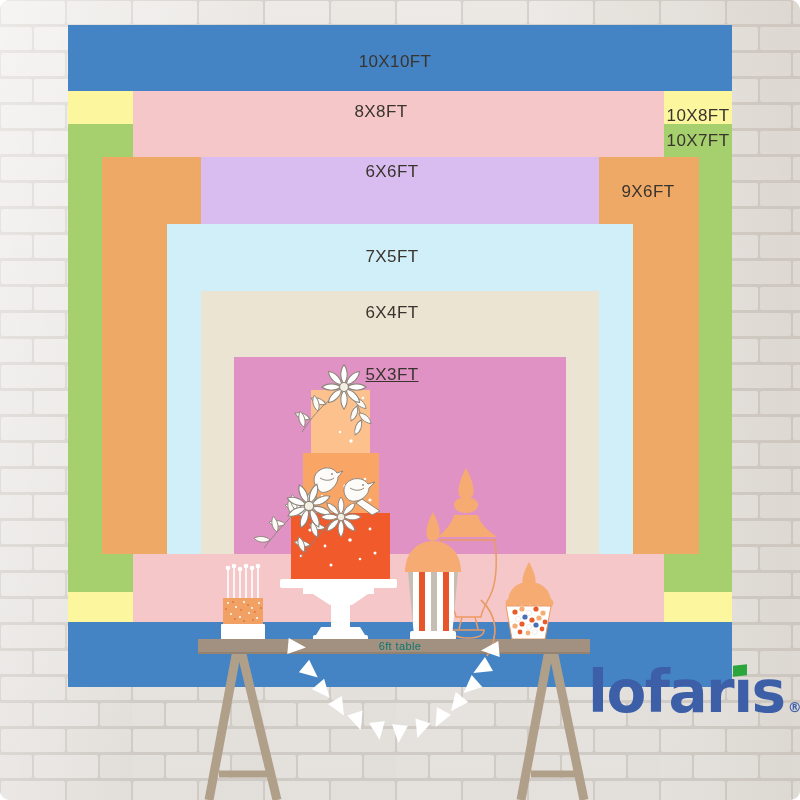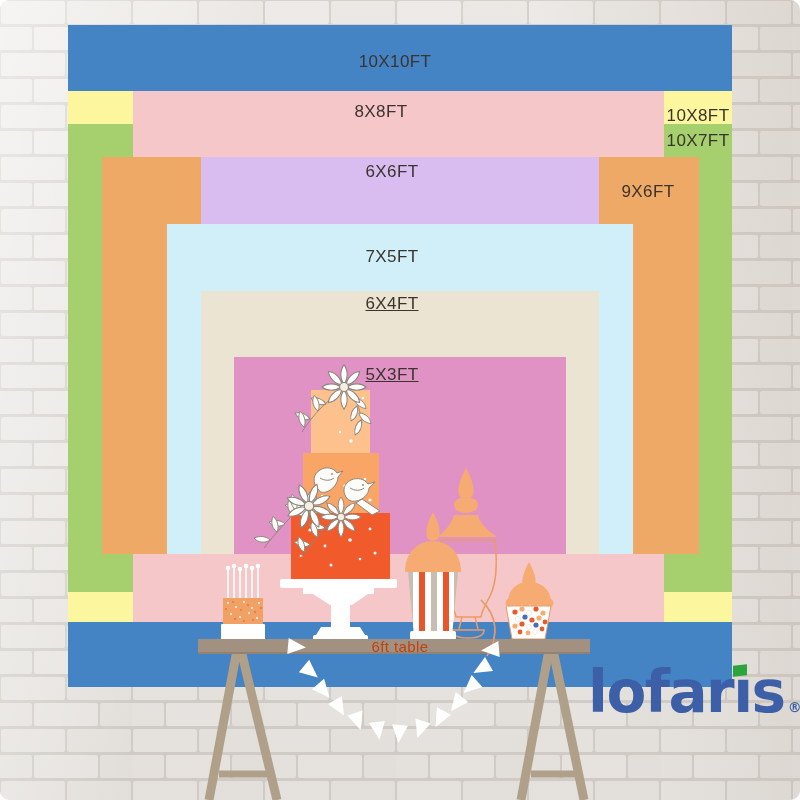--- a/index.html
+++ b/index.html
@@ -11,21 +11,21 @@
     background:
       linear-gradient(100deg, rgba(255,255,255,.5), rgba(255,255,255,0) 28%),
       linear-gradient(260deg, rgba(186,172,158,.28), rgba(186,172,158,0) 30%),
       linear-gradient(180deg, rgba(120,110,100,.05), rgba(120,110,100,.12));}
   #backdrop-stack .rect{position:absolute;}
   #decor{z-index:12;pointer-events:none;}
   #labels-layer{position:absolute;inset:0;z-index:30;}
   .size-label{position:absolute;transform:translate(-50%,-50%);
     font-size:17px;color:#3a342e;letter-spacing:.4px;white-space:nowrap;}
   #table-label{position:absolute;left:400px;top:646px;transform:translate(-50%,-50%);
-    font-size:15px;color:#c2410c;letter-spacing:.4px;z-index:31;white-space:nowrap;}
+    font-size:11px;color:#0f766e;letter-spacing:.4px;z-index:31;white-space:nowrap;}
   #logo{position:absolute;left:588px;top:663px;z-index:25;
     font-family:"DejaVu Sans",sans-serif;font-weight:bold;font-size:58px;
     line-height:58px;letter-spacing:-1.5px;color:#3d5fa8;white-space:nowrap;}
   #logo-flag{position:absolute;left:145px;top:2px;width:14px;height:11px;
     transform:skewY(-6deg);}
   #logo-mark{font-size:14px;margin-left:3px;letter-spacing:0;vertical-align:baseline;}
 </style>
 </head>
 <body>
 
@@ -316,21 +316,21 @@
   </svg>
 
   <div id="labels-layer">
       <span class="size-label" style="left: 395px; top: 62px;">10X10FT</span>
       <span class="size-label" style="left: 698px; top: 116px;">10X8FT</span>
       <span class="size-label" style="left: 698px; top: 141px;">10X7FT</span>
       <span class="size-label" style="left: 381px; top: 112px;">8X8FT</span>
       <span class="size-label" style="left: 648px; top: 192px;">9X6FT</span>
       <span class="size-label" style="left: 392px; top: 172px;">6X6FT</span>
       <span class="size-label" style="left: 392px; top: 257px;">7X5FT</span>
-      <span class="size-label" style="left: 392px; top: 304px; text-decoration: underline;">6X4FT</span>
+      <span class="size-label" style="left: 392px; top: 313px;">6X4FT</span>
       <span class="size-label" style="left: 392px; top: 375px; text-decoration: underline;">5X3FT</span>
     </div>
   <span id="table-label">6ft table</span>
 
   <div id="logo" style="color: rgb(61, 95, 168);">
     <span id="logo-a">lofar</span><span id="logo-i">ı</span><span id="logo-b">s</span><span id="logo-mark">®</span>
     <div id="logo-flag" style="background: rgb(42, 166, 60);"></div>
   </div>
 
 </div>

